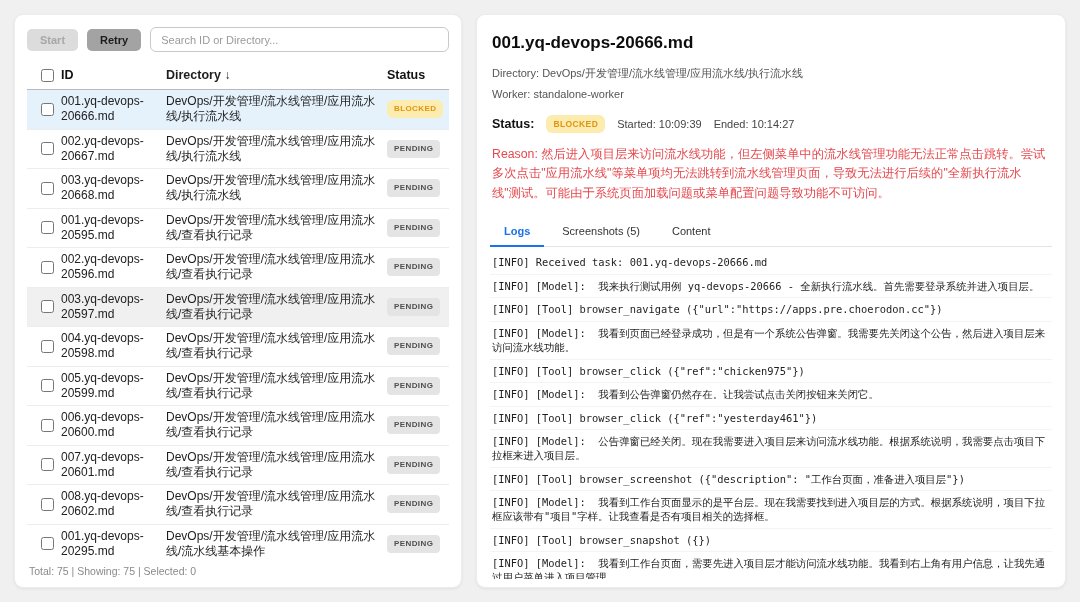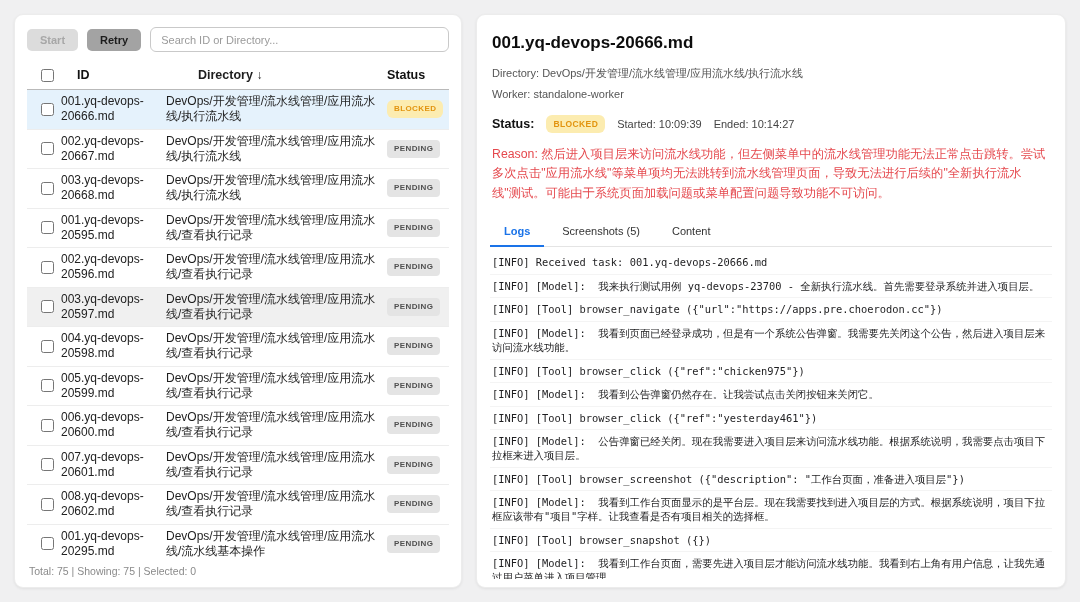--- a/index.html
+++ b/index.html
@@ -16,21 +16,21 @@
   .toolbar { display:flex; align-items:center; gap:9px; margin-bottom:11px; }
   .btn { border:none; border-radius:5px; font-size:11px; font-weight:700;
     padding:5px 13px; font-family:inherit; cursor:pointer; }
   .btn.disabled { background:#dcdcdc; color:#a7a7a7; cursor:default; }
   .btn.normal   { background:#a3a3a3; color:#1c1c1c; }
   .search { flex:1; height:25px; border:1px solid #c9c9c9; border-radius:6px;
     padding:0 10px; font-size:11px; font-family:inherit; color:#333; }
   .search::placeholder { color:#9a9a9a; }
 
   .thead, .trow { display:grid; grid-template-columns:34px 105px 1fr 62px; align-items:center; }
-  .thead { border-bottom:1.5px solid #b9b9b9; padding:5px 0 7px;gap:16px; }
+  .thead { border-bottom:1.5px solid #b9b9b9; padding:5px 0 7px; }
   .th { font-size:12.5px; font-weight:700; color:#111; }
   .cell { padding-right:6px; }
   .c-check { display:flex; justify-content:flex-start; padding-left:14px; }
   .c-check input { width:13px; height:13px; margin:0; }
   .sort-ic { font-weight:700; font-size:12px; }
 
   #task-list { flex:1; overflow:hidden; }
   .trow { min-height:39.5px; border-bottom:1px solid #ededed; font-size:12px; color:#222;
     line-height:1.25; cursor:pointer; }
   .trow.sel { background:#e5f2fc; }
@@ -214,21 +214,21 @@
   <div class="reason">Reason: 然后进入项目层来访问流水线功能，但左侧菜单中的流水线管理功能无法正常点击跳转。尝试多次点击"应用流水线"等菜单项均无法跳转到流水线管理页面，导致无法进行后续的"全新执行流水线"测试。可能由于系统页面加载问题或菜单配置问题导致功能不可访问。</div>
 
   <div class="tabbar">
       <div class="tab active">Logs</div>
       <div class="tab">Screenshots (5)</div>
       <div class="tab">Content</div>
     </div>
 
   <div id="log-list">
       <div class="log-line">[INFO] Received task: 001.yq-devops-20666.md</div>
-      <div class="log-line">[INFO] [Model]:  我来执行测试用例 yq-devops-23700 - 全新执行流水线。首先需要登录系统并进入项目层。</div>
+      <div class="log-line">[INFO] [Model]:  我来执行测试用例 yq-devops-20666 - 全新执行流水线。首先需要登录系统并进入项目层。</div>
       <div class="log-line">[INFO] [Tool] browser_navigate ({"url":"https://apps.pre.choerodon.cc"})</div>
       <div class="log-line">[INFO] [Model]:  我看到页面已经登录成功，但是有一个系统公告弹窗。我需要先关闭这个公告，然后进入项目层来访问流水线功能。</div>
       <div class="log-line">[INFO] [Tool] browser_click ({"ref":"chicken975"})</div>
       <div class="log-line">[INFO] [Model]:  我看到公告弹窗仍然存在。让我尝试点击关闭按钮来关闭它。</div>
       <div class="log-line">[INFO] [Tool] browser_click ({"ref":"yesterday461"})</div>
       <div class="log-line">[INFO] [Model]:  公告弹窗已经关闭。现在我需要进入项目层来访问流水线功能。根据系统说明，我需要点击项目下拉框来进入项目层。</div>
       <div class="log-line">[INFO] [Tool] browser_screenshot ({"description": "工作台页面，准备进入项目层"})</div>
       <div class="log-line">[INFO] [Model]:  我看到工作台页面显示的是平台层。现在我需要找到进入项目层的方式。根据系统说明，项目下拉框应该带有"项目"字样。让我查看是否有项目相关的选择框。</div>
       <div class="log-line">[INFO] [Tool] browser_snapshot ({})</div>
       <div class="log-line">[INFO] [Model]:  我看到工作台页面，需要先进入项目层才能访问流水线功能。我看到右上角有用户信息，让我先通过用户菜单进入项目管理。</div>

